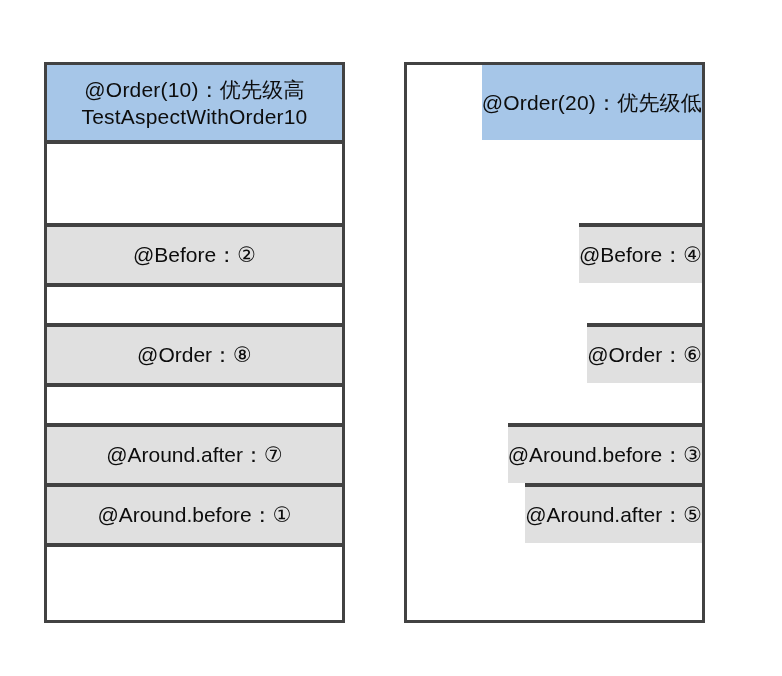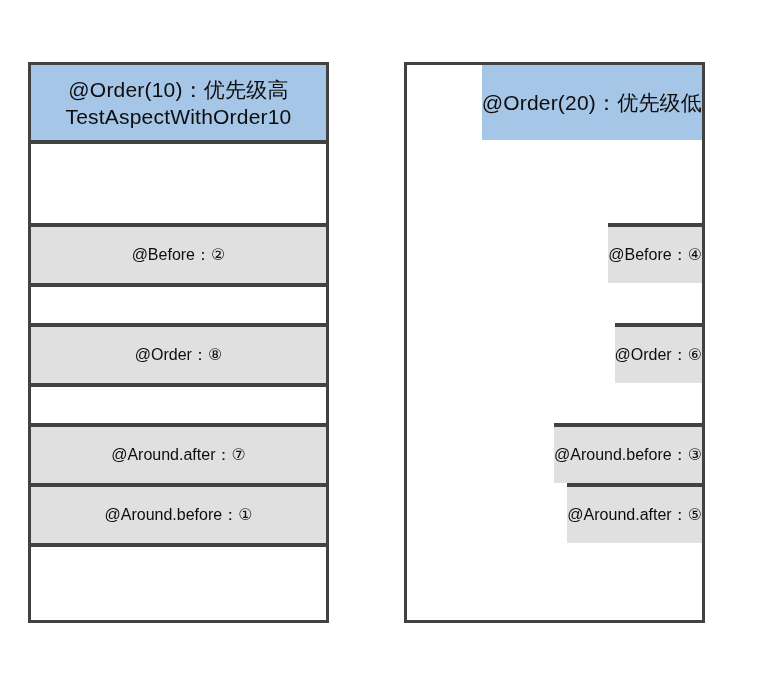--- a/index.html
+++ b/index.html
@@ -28,21 +28,21 @@
     position: absolute;
     top: 62px;
     width: 301px;
     height: 561px;
     box-sizing: border-box;
     border: 3px solid var(--border);
     background: #ffffff;
     display: flex;
     flex-direction: column;
   }
-  .col-left  { left: 28px; }
+  .col-left  { left: 44px; }
   .col-right { left: 404px; align-items: flex-end; }
 
   .cell {
     box-sizing: border-box;
     flex: 0 0 auto;
     display: flex;
     align-items: center;
     justify-content: center;
   }
   .cell + .cell { border-top: 4px solid var(--border); }
@@ -52,21 +52,21 @@
     background: var(--header-fill);
     flex-direction: column;
     font-size: 21px;
     line-height: 27px;
     text-align: center;
     letter-spacing: 0.2px;
   }
   .advice {
     height: 60px;
     background: var(--advice-fill);
-    font-size: 16px;
+    font-size: 21px;
   }
   .spacer { background: #ffffff; }
   .sp-lg { height: 83px; }
   .sp-sm { height: 40px; }
   .sp-xl { height: 77px; }
 </style>
 </head>
 <body>
 
 <div class="canvas">

